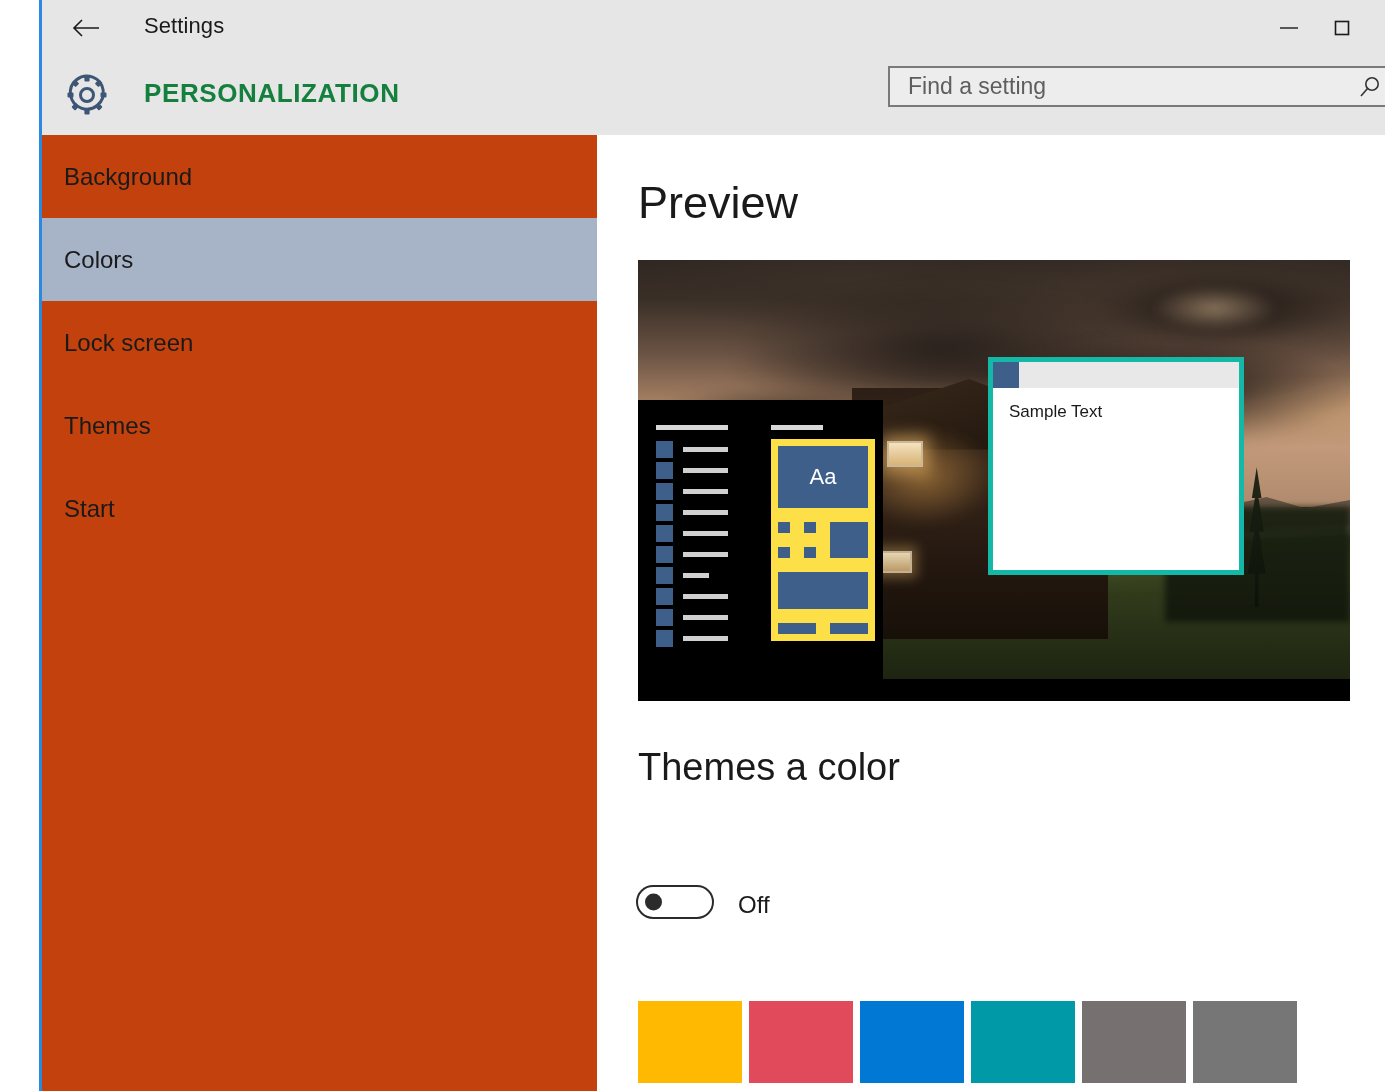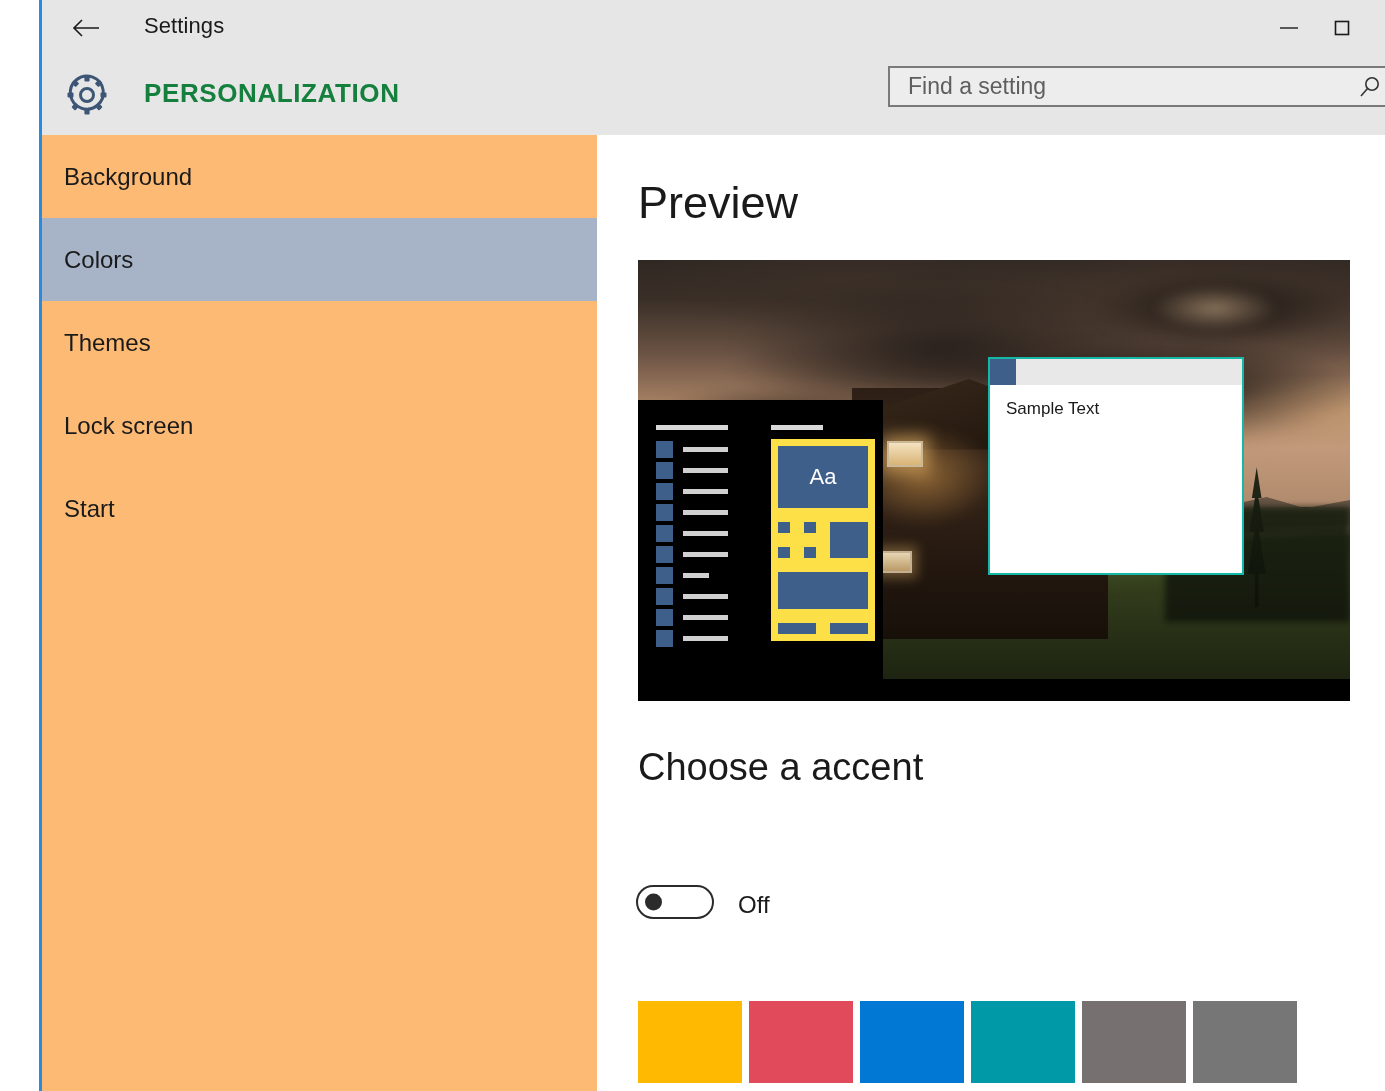--- a/index.html
+++ b/index.html
@@ -73,21 +73,21 @@
     font-family: "Liberation Sans", sans-serif;
     font-size: 23px; color: #333;
     padding-left: 18px;
   }
   .search-box input::placeholder { color: #5e5e5e; opacity: 1; }
   .search-icon { width: 48px; display: flex; align-items: center; justify-content: center; cursor: pointer; }
 
   
   .sidebar {
     position: absolute; top: 135px; left: 0; width: 555px; bottom: 0;
-    background: #fdba74;
+    background: #c2410c;
   }
   .nav-item {
     height: 83px;
     display: flex; align-items: center;
     padding-left: 22px;
     font-size: 24px; color: #1a1a1a;
     cursor: pointer;
   }
   .nav-item.selected { background: #a7b4c8; }
 
@@ -282,21 +282,21 @@
   .tile-med { width: 52px; height: 50px; }
   .tile-wide { width: 104px; height: 51px; }
   .tile-half { width: 52px; height: 25px; }
   .tile-row { display: flex; width: 104px; }
 
   
   .sample-win {
     position: absolute; left: 350px; top: 97px;
     width: 256px; height: 218px;
     background: #ffffff;
-    border: 2px solid #14b8a6;
+    border: 5px solid #14b8a6;
   }
   .sample-title {
     height: 26px; background: #e8e8e8;
     display: flex; align-items: center;
   }
   .sample-sq { width: 26px; height: 26px; background: #3d5f8a; }
   .sample-body { padding: 14px 16px; }
   .sample-text { font-size: 17px; color: #1a1a1a; font-weight: 400; }
 </style>
 </head>
@@ -365,24 +365,24 @@
   </div>
 
   <div class="sidebar">
     <div class="nav-item">
       <span>Background</span>
     </div>
     <div class="nav-item selected">
       <span>Colors</span>
     </div>
     <div class="nav-item">
+      <span>Lock screen</span>
+    </div>
+    <div class="nav-item">
       <span>Themes</span>
-    </div>
-    <div class="nav-item">
-      <span>Lock screen</span>
     </div>
     <div class="nav-item">
       <span>Start</span>
     </div>
   </div>
 
   <div class="content">
 
     <div class="h-preview">Preview</div>
 
@@ -478,21 +478,21 @@
           <div class="sample-sq"></div>
         </div>
         <div class="sample-body">
           <div class="sample-text">Sample Text</div>
         </div>
       </div>
 
       <div class="taskbar"></div>
     </div>
 
-    <div class="h-choose">Choose a accent</div>
+    <div class="h-choose">Themes a color</div>
 
 
     <div class="toggle-row">
       <div class="toggle">
         <div class="knob"></div>
       </div>
       <div class="toggle-state">Off</div>
     </div>
 
 

